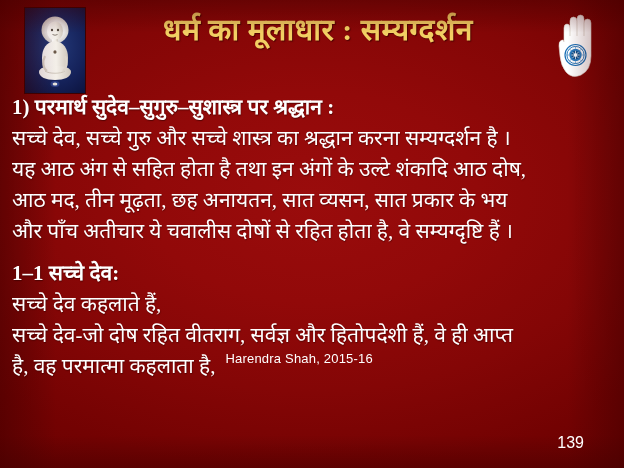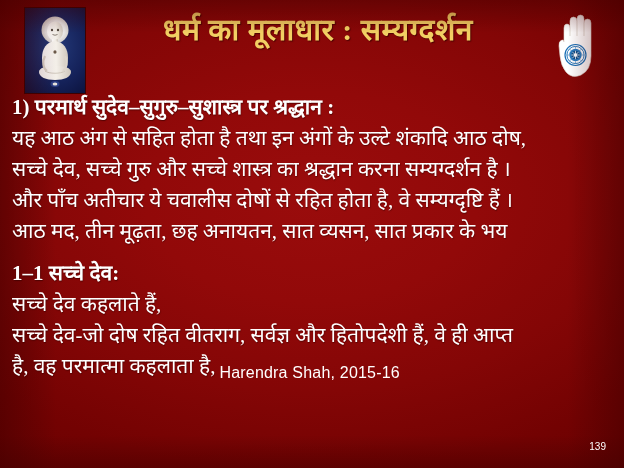--- a/index.html
+++ b/index.html
@@ -95,39 +95,39 @@
   }
   .line {
     font-size: 21px;
     line-height: 1.48;
     color: #ffffff;
     white-space: nowrap;
     text-shadow: 0.5px 0.5px 1px rgba(50,0,0,0.55);
   }
   #last-line-wrap {
     display: flex;
-    align-items: flex-end;
+    align-items: flex-start;
     white-space: nowrap;
   }
 
   
   #footer-credit {
     font-family: "Liberation Sans", "DejaVu Sans", sans-serif;
-    font-size: 16px;
+    font-size: 13px;
     font-weight: normal;
     color: #ffffff;
-    margin-left: 4px;
+    margin-left: 10px;
     letter-spacing: 0.2px;
   }
   #page-number {
     position: absolute;
-    right: 18px;
+    right: 40px;
     bottom: 16px;
     font-family: "Liberation Sans", "DejaVu Sans", sans-serif;
-    font-size: 10px;
+    font-size: 16px;
     color: #ffffff;
     z-index: 3;
   }
 </style>
 </head>
 <body>
 
 <div id="slide">
 
   <div id="header">
@@ -207,24 +207,24 @@
         </g>
       </svg>
     </div>
   </div>
 
   <div id="body">
 
     <div class="heading" id="heading-1">1)  परमार्थ सुदेव–सुगुरु–सुशास्त्र पर श्रद्धान :</div>
 
     <div class="para">
+      <div class="line">सच्चे देव, सच्चे गुरु और सच्चे शास्त्र का श्रद्धान करना सम्यग्दर्शन है ।</div>
       <div class="line">यह आठ अंग से सहित होता है तथा इन अंगों के उल्टे शंकादि आठ दोष,</div>
-      <div class="line">सच्चे देव, सच्चे गुरु और सच्चे शास्त्र का श्रद्धान करना सम्यग्दर्शन है ।</div>
+      <div class="line">आठ मद, तीन मूढ़ता, छह अनायतन, सात व्यसन, सात प्रकार के भय</div>
       <div class="line">और पाँच अतीचार ये चवालीस दोषों से रहित होता है, वे सम्यग्दृष्टि हैं ।</div>
-      <div class="line">आठ मद, तीन मूढ़ता, छह अनायतन, सात व्यसन, सात प्रकार के भय</div>
     </div>
 
     <div class="heading" id="heading-2">1–1 सच्चे देव:</div>
 
     <div class="para">
       <div class="line">सच्चे देव कहलाते हैं,</div>
       <div class="line">सच्चे देव-जो दोष रहित वीतराग, सर्वज्ञ और हितोपदेशी हैं, वे ही आप्त</div>
       <div id="last-line-wrap">
         <span class="line">है, वह परमात्मा कहलाता है,</span>
         <span id="footer-credit">Harendra Shah, 2015-16</span>

